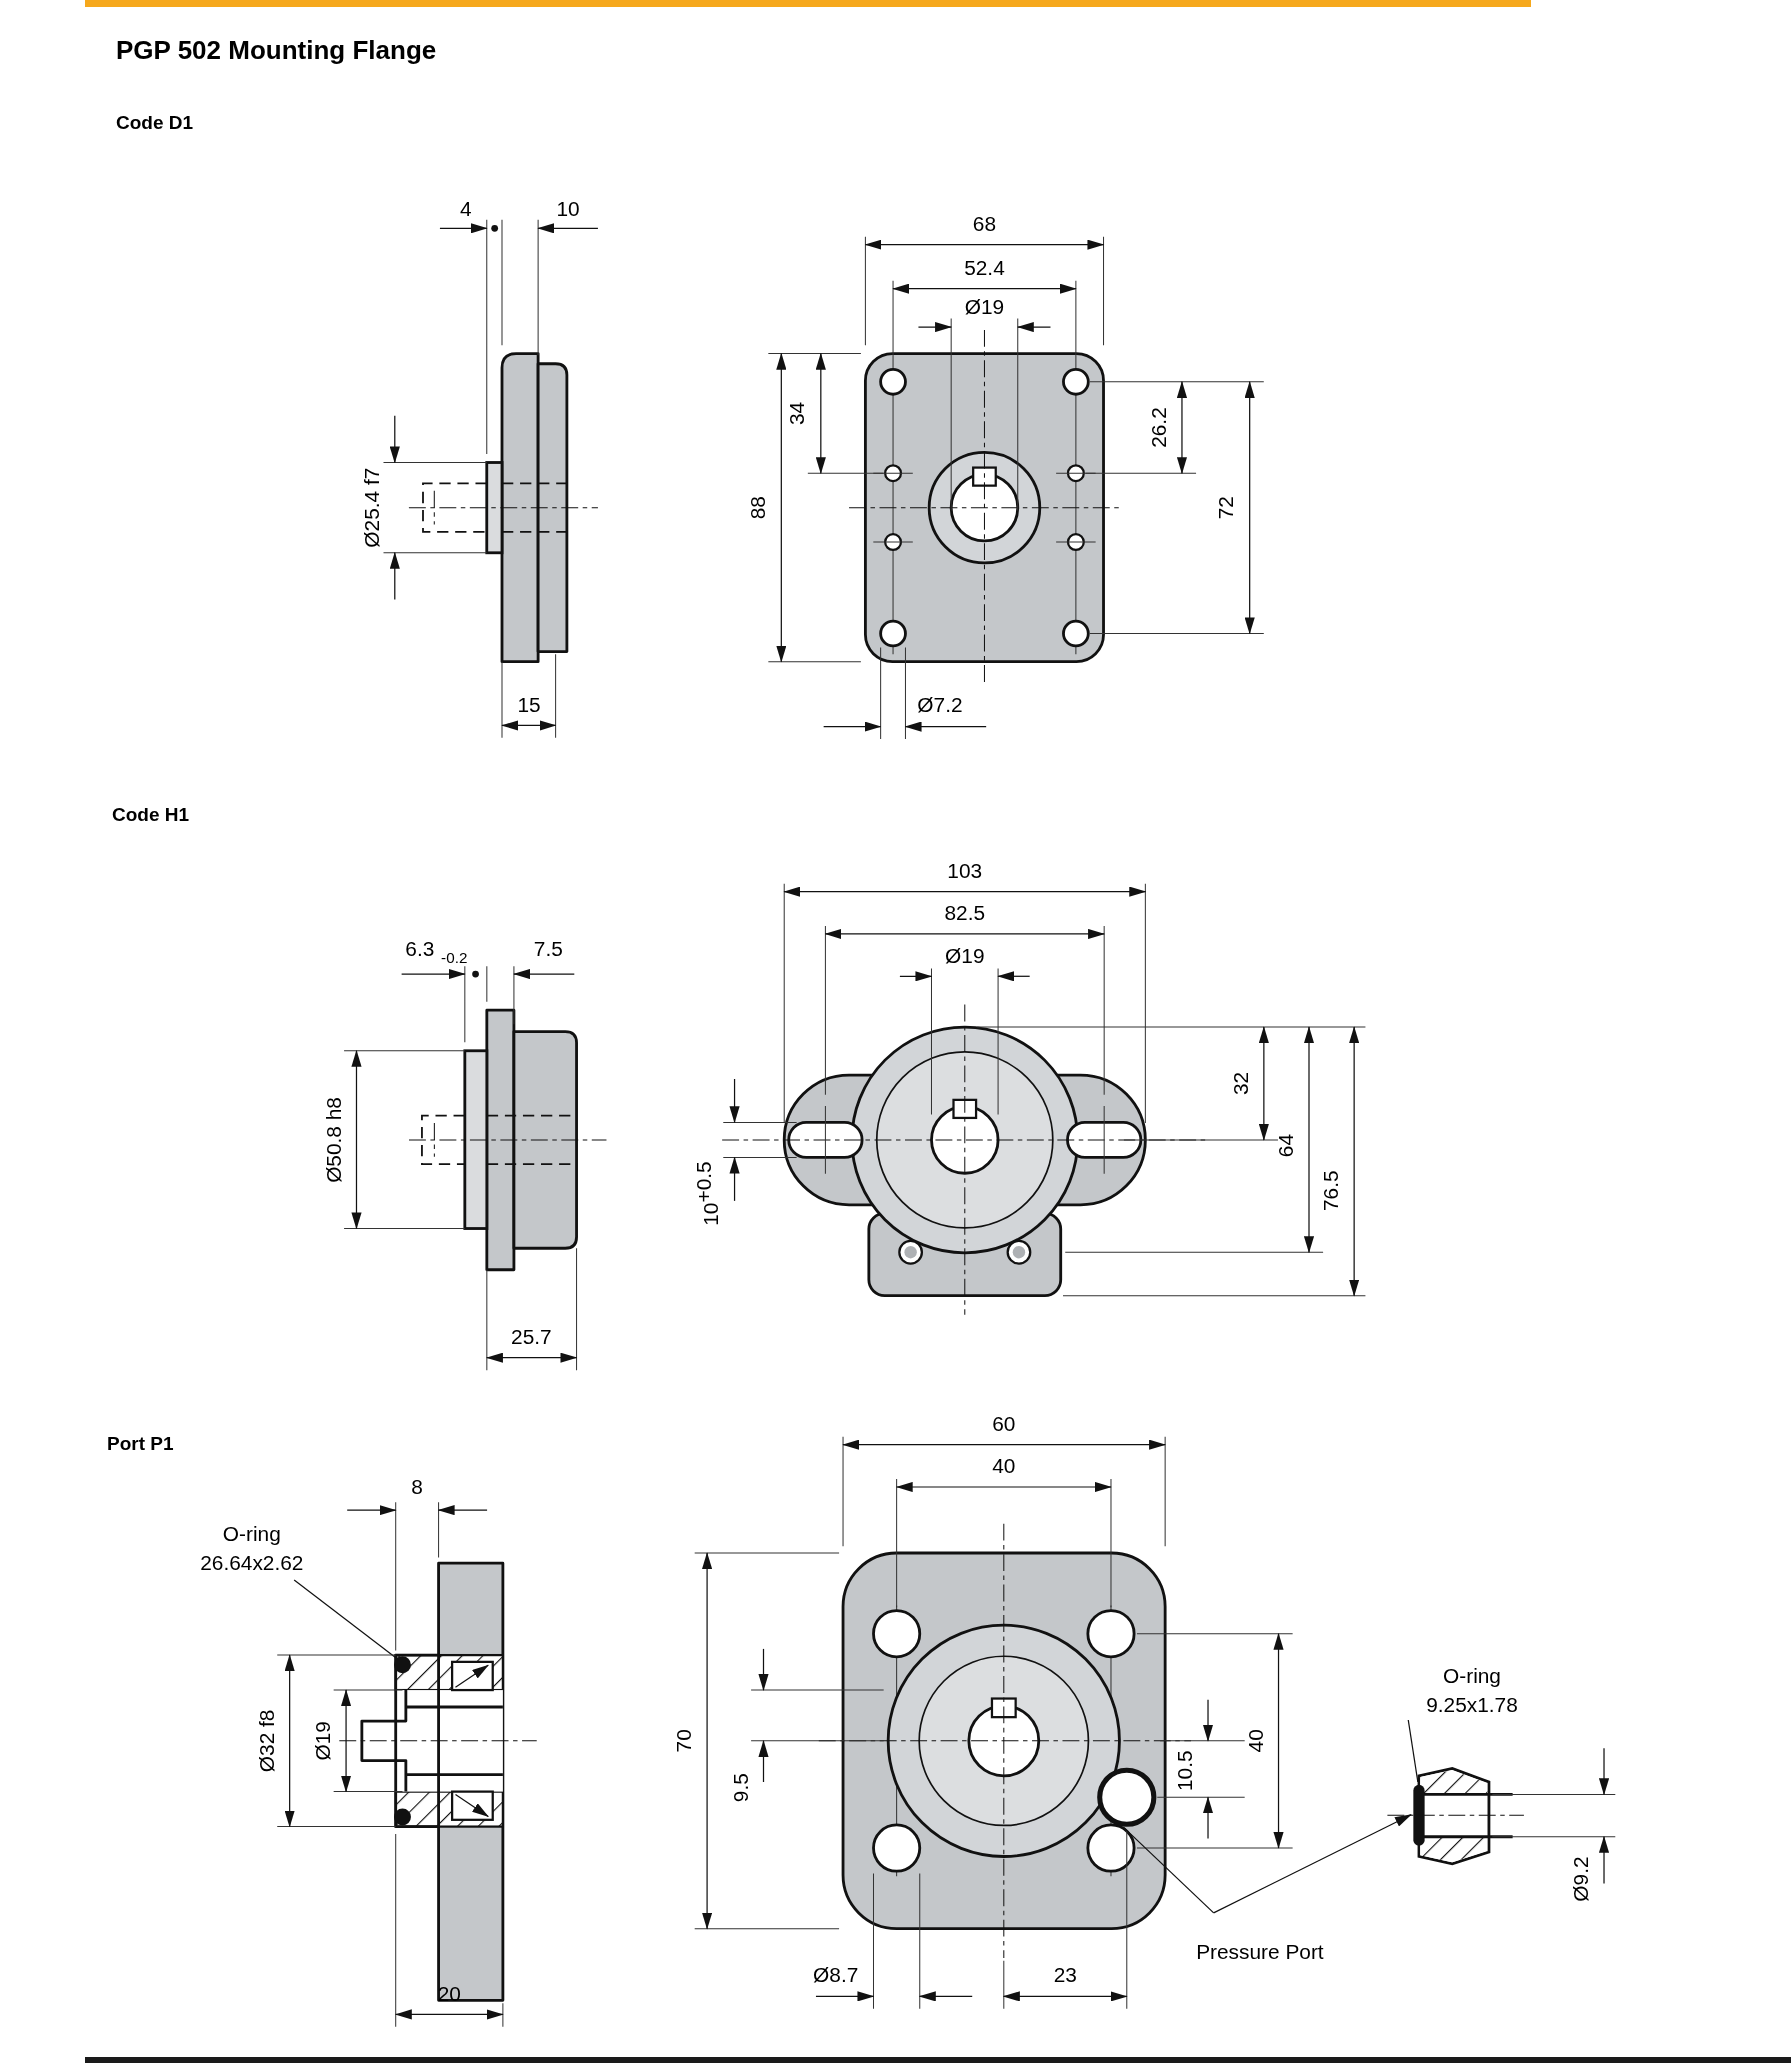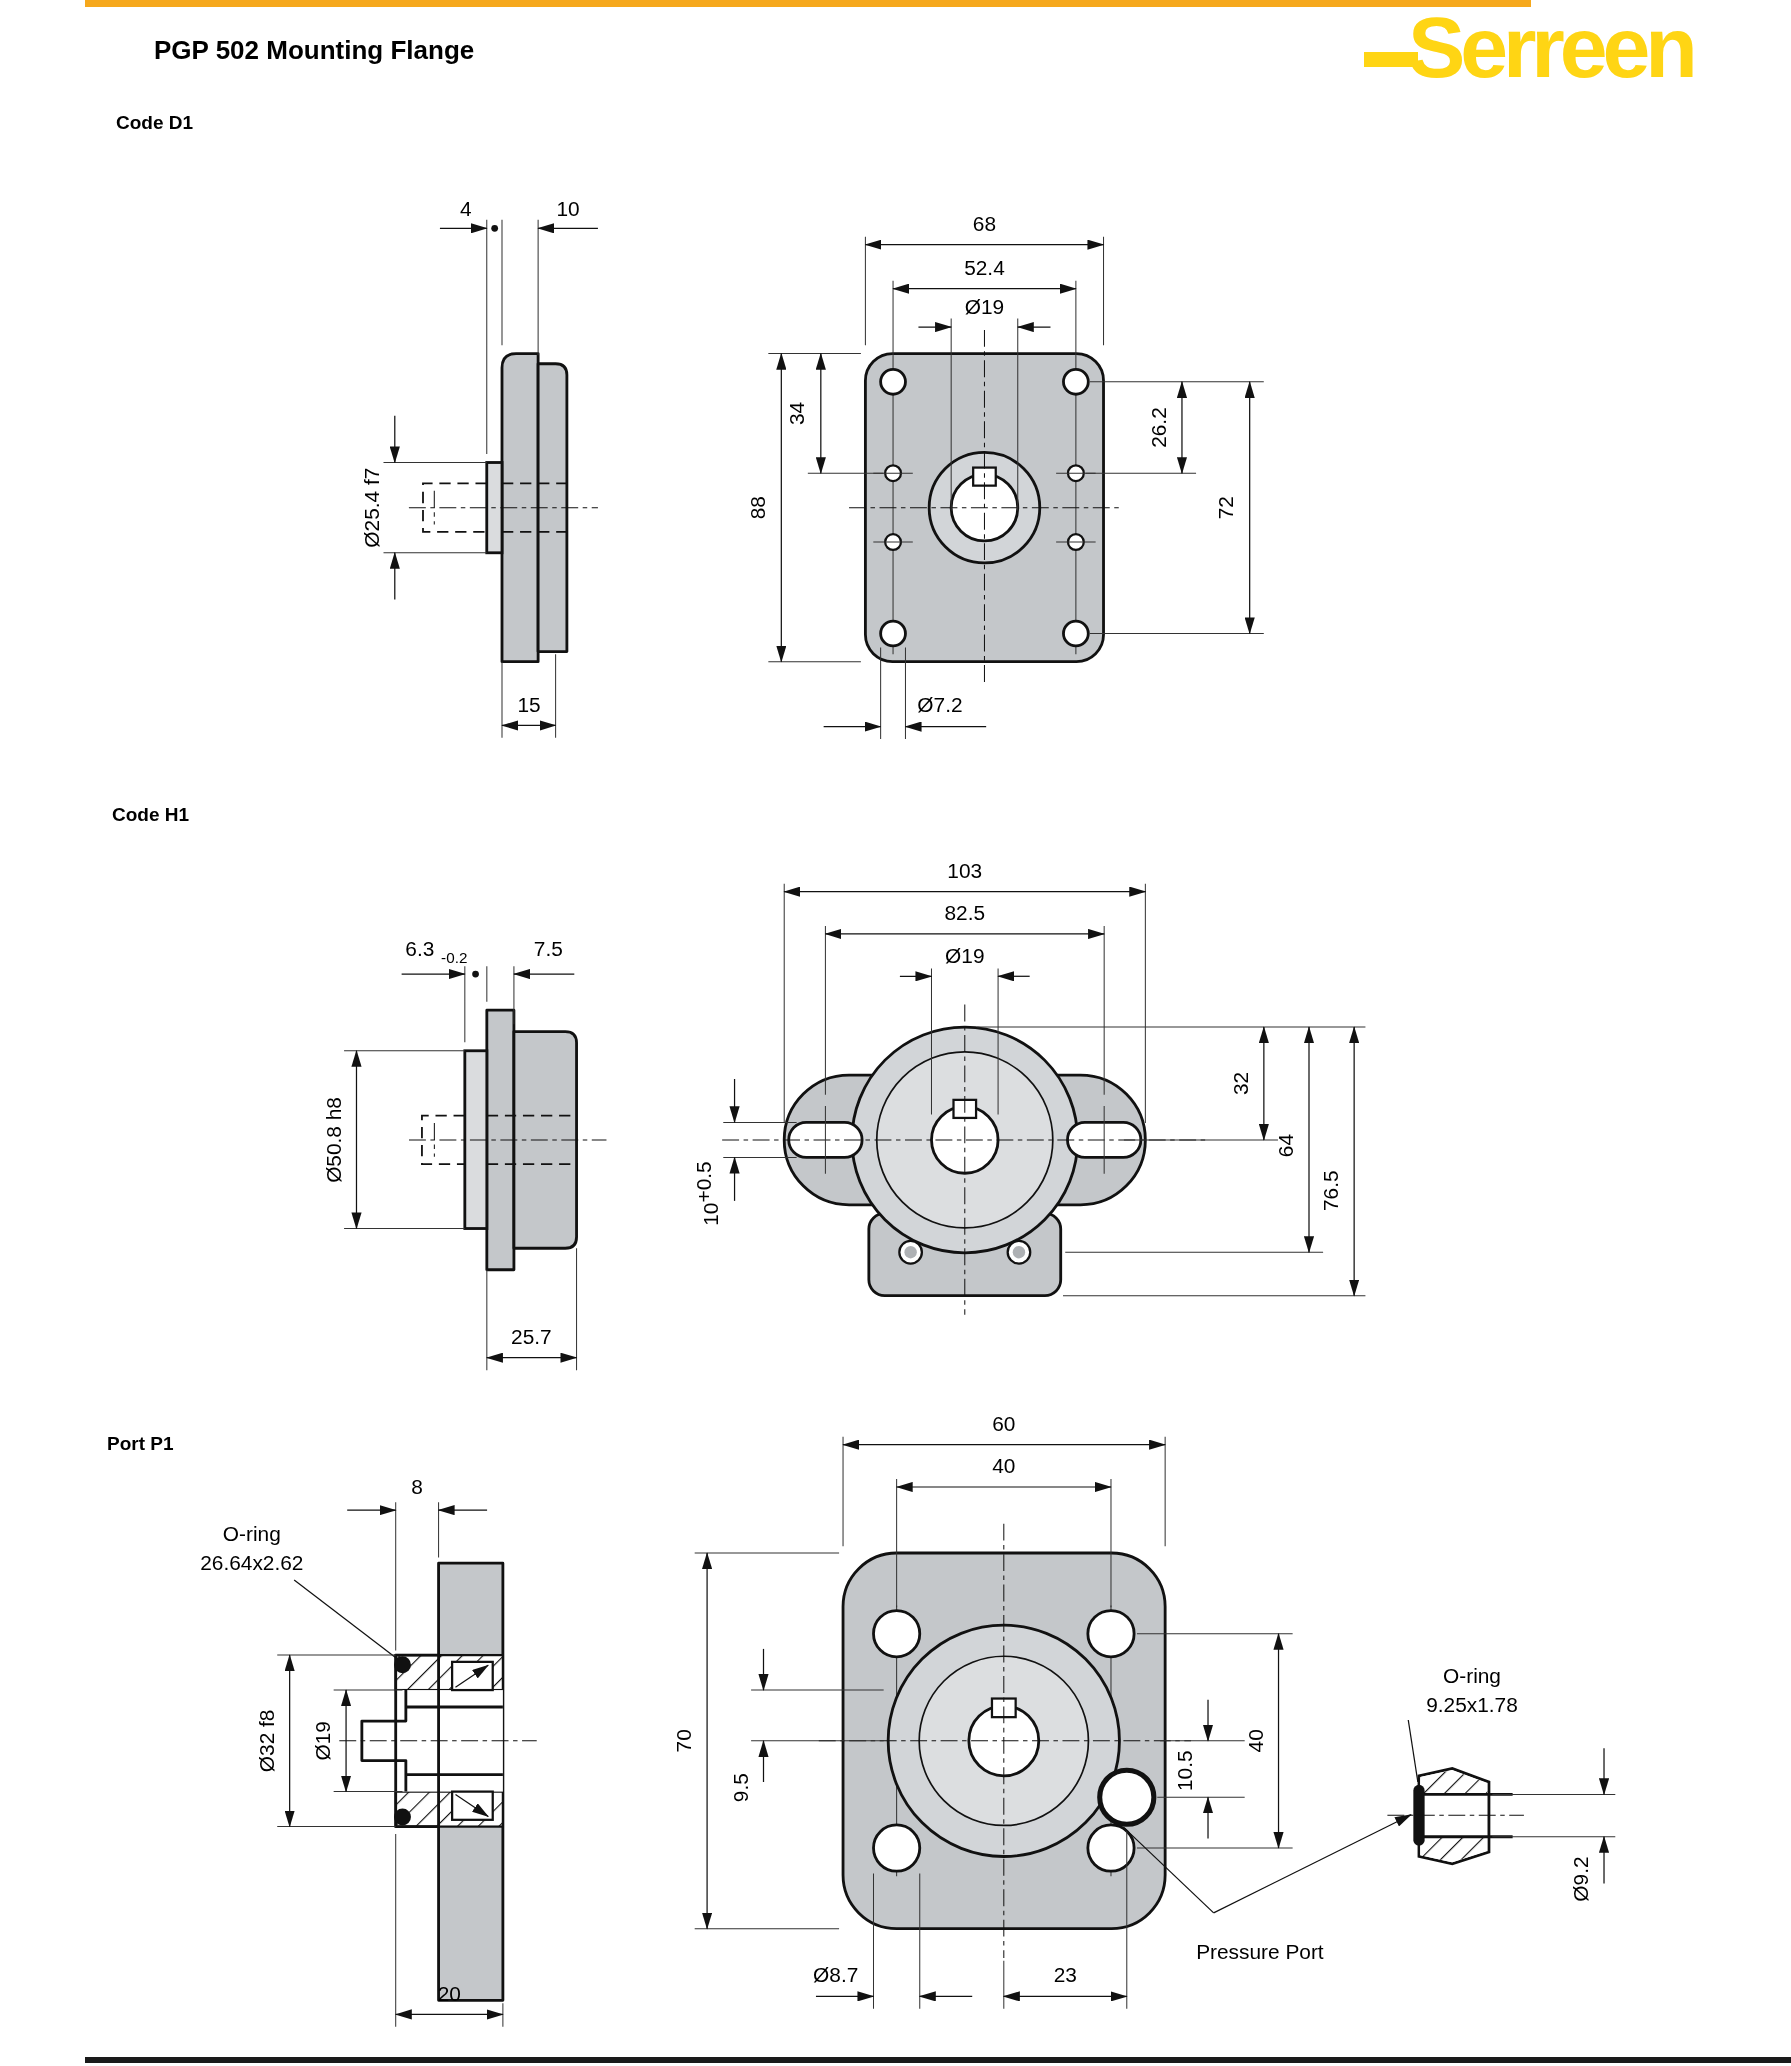--- a/index.html
+++ b/index.html
@@ -1,20 +1,20 @@
 <!DOCTYPE html>
 <html style="font-size:9px"><head>
 <meta charset="utf-8">
 <style>
   html,body{margin:0;padding:0;background:#ffffff;}
   #page{position:relative;width:1792px;height:2066px;background:#ffffff;overflow:hidden;
         font-family:"Liberation Sans",sans-serif;color:#000;}
   .topbar{position:absolute;left:85px;top:0;width:1446px;height:6.8px;background:#F6A81C;}
   .bottombar{position:absolute;left:85px;top:2057px;width:1707px;height:6.2px;background:#1a1a1a;}
-  .title{position:absolute;left:116px;top:35px;font-size:26px;font-weight:bold;margin-left:38px;}
+  .title{position:absolute;left:116px;top:35px;font-size:26px;font-weight:bold;}
   .code-label{position:absolute;font-size:19px;font-weight:bold;}
   .logo{position:absolute;left:1354px;top:8px;width:435px;height:90px;}
   .logo-dash{position:absolute;left:10.2px;top:44px;width:54px;height:15.2px;background:#FFD514;}
   .logo-text{position:absolute;left:54px;top:-10.2px;font-size:86px;font-weight:bold;
              letter-spacing:-5.1px;color:#FFD514;}
   svg{position:absolute;}
   svg text{font-family:"Liberation Sans",sans-serif;font-size:37px;fill:#000;}
   svg text.sm{font-size:27px;}
   .body{fill:#C4C7CA;stroke:#111;stroke-width:5;stroke-linejoin:round;}
   .light{fill:#DADCDE;stroke:#111;stroke-width:5;}
@@ -29,24 +29,20 @@
   .dsh{stroke:#111;stroke-width:3.2;fill:none;stroke-dasharray:20 12;}
   .dark{fill:#111;}
 </style>
 </head>
 <body>
 
 <div id="page">
 
   <div class="topbar"></div>
 
-  <div class="logo">
-    <span class="logo-dash"></span>
-    <span class="logo-text">Serreen</span>
-  </div>
 
   <div class="title">PGP 502 Mounting Flange</div>
 
   <div class="code-label" style="left:116px;top:112px;">Code D1</div>
   <div class="code-label" style="left:112px;top:804px;">Code H1</div>
   <div class="code-label" style="left:107px;top:1433px;">Port P1</div>
 
   <svg style="left:214px;top:186px;" width="1129" height="632" viewBox="380 330 2000 1120">
     <defs>
       <marker id="daE" markerUnits="userSpaceOnUse" markerWidth="30" markerHeight="18" viewBox="0 0 20 12" refX="19" refY="6" orient="auto">

